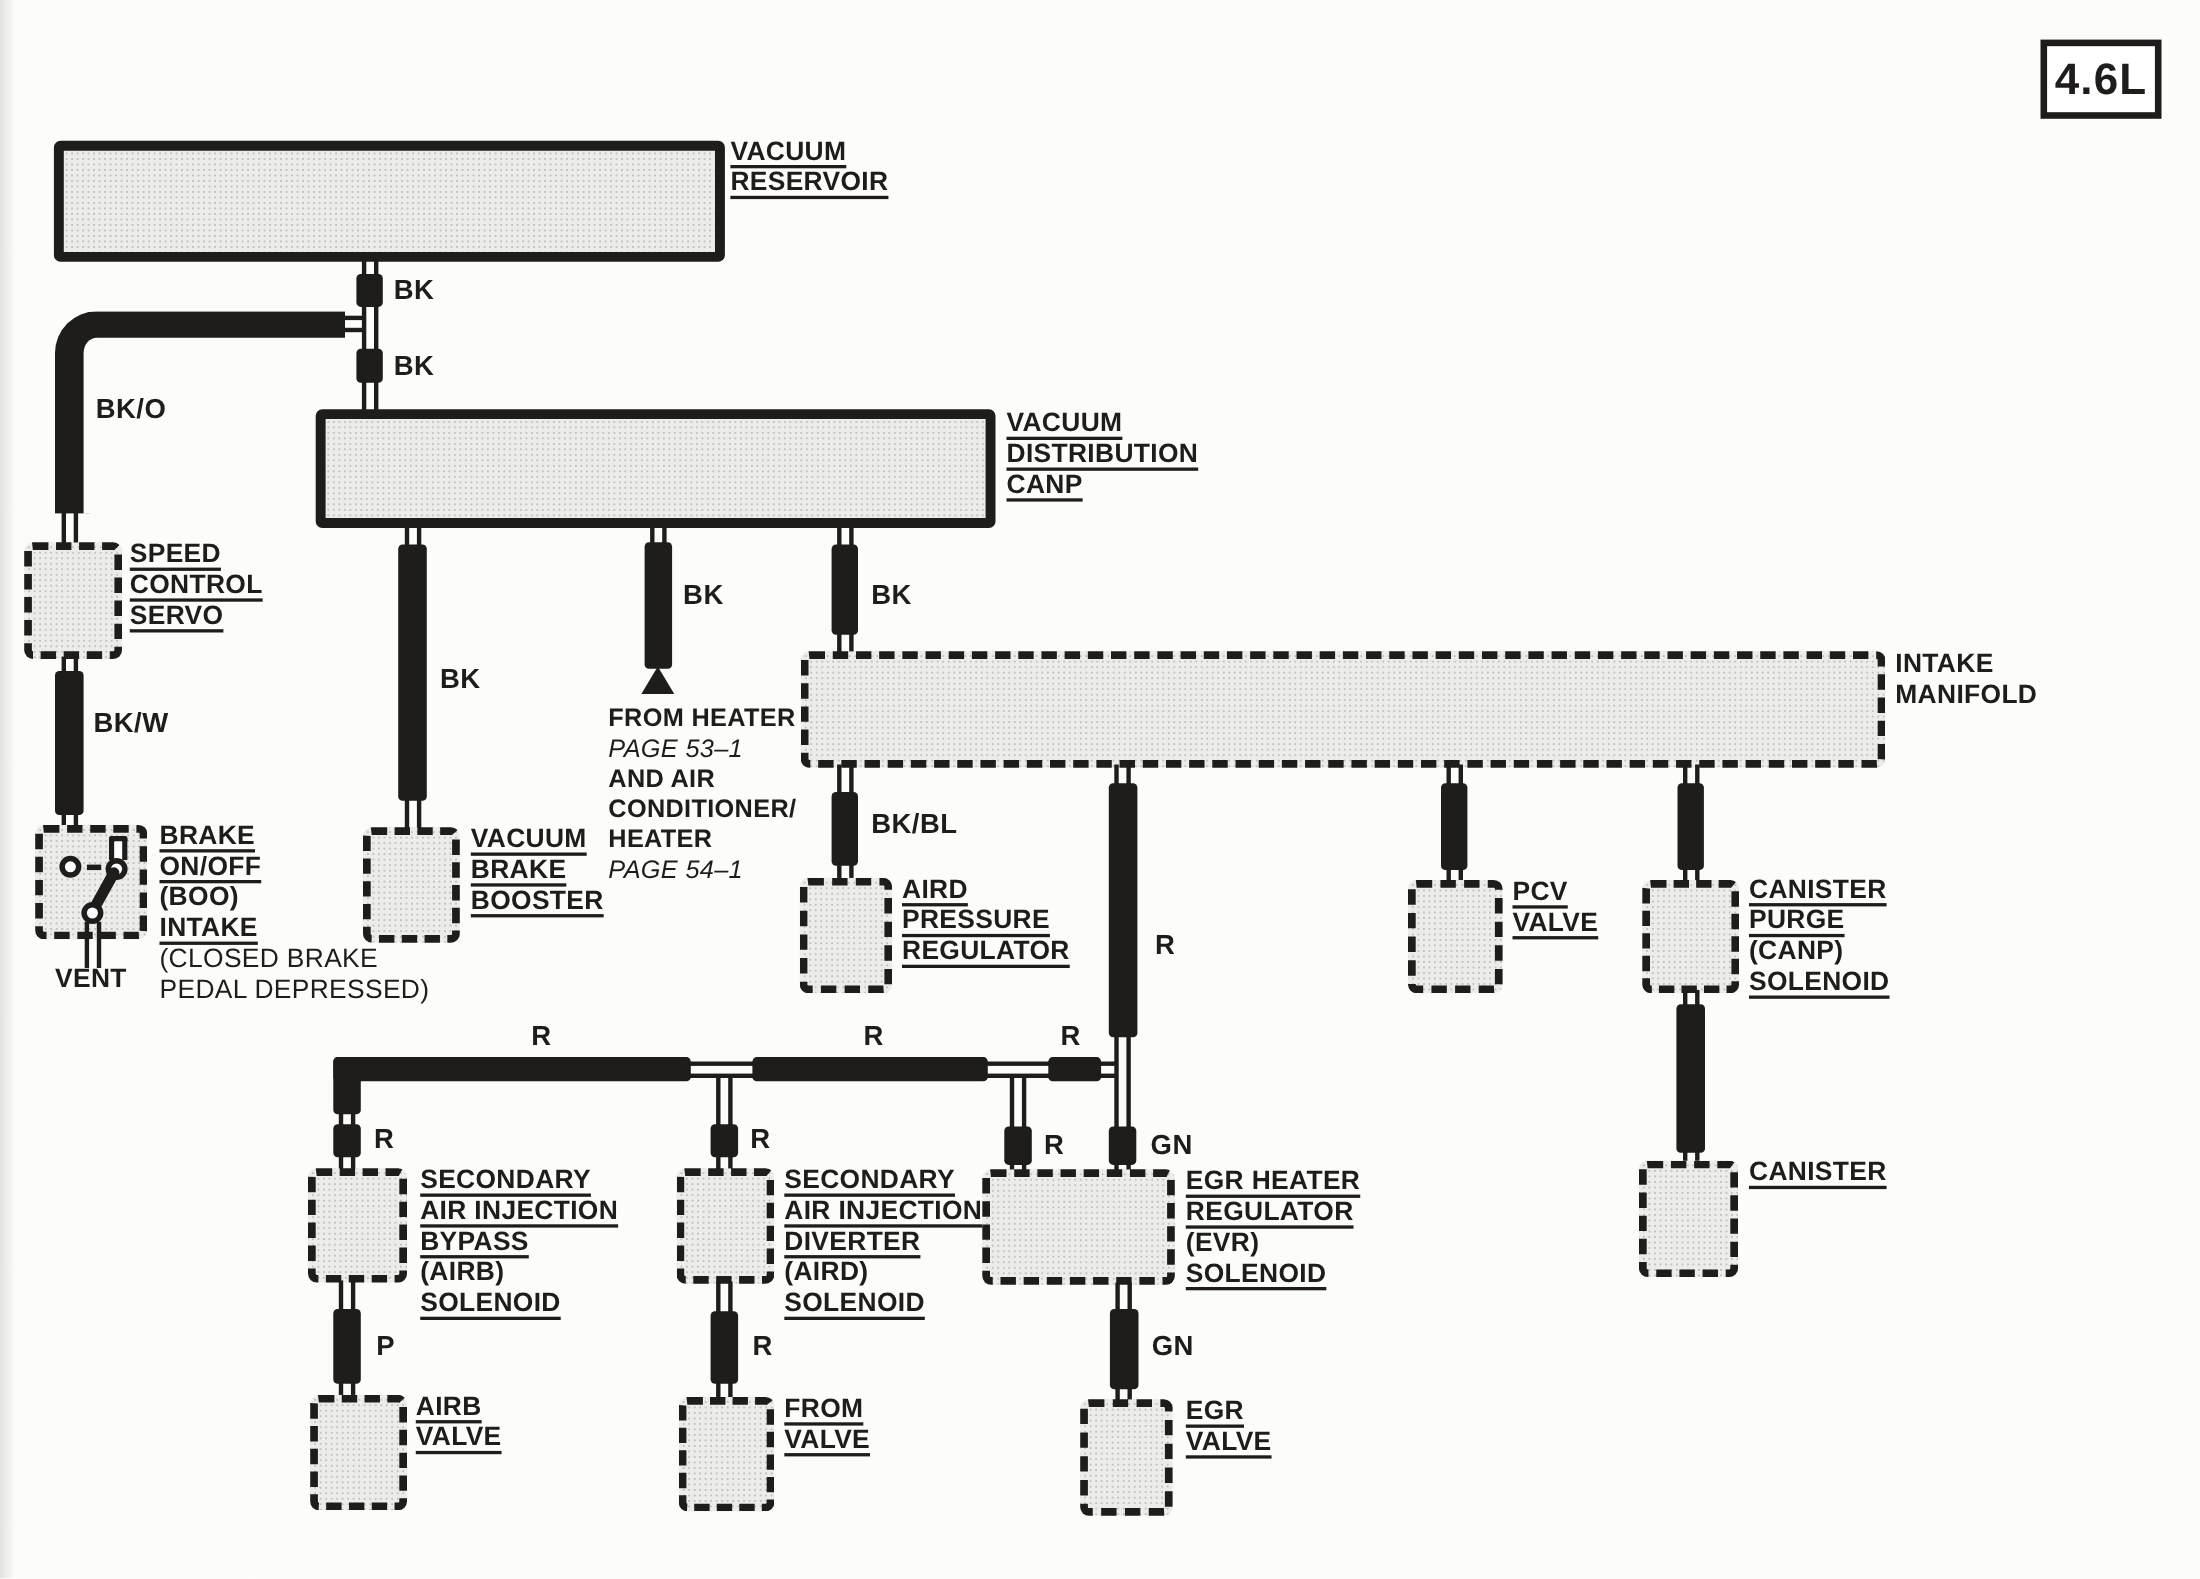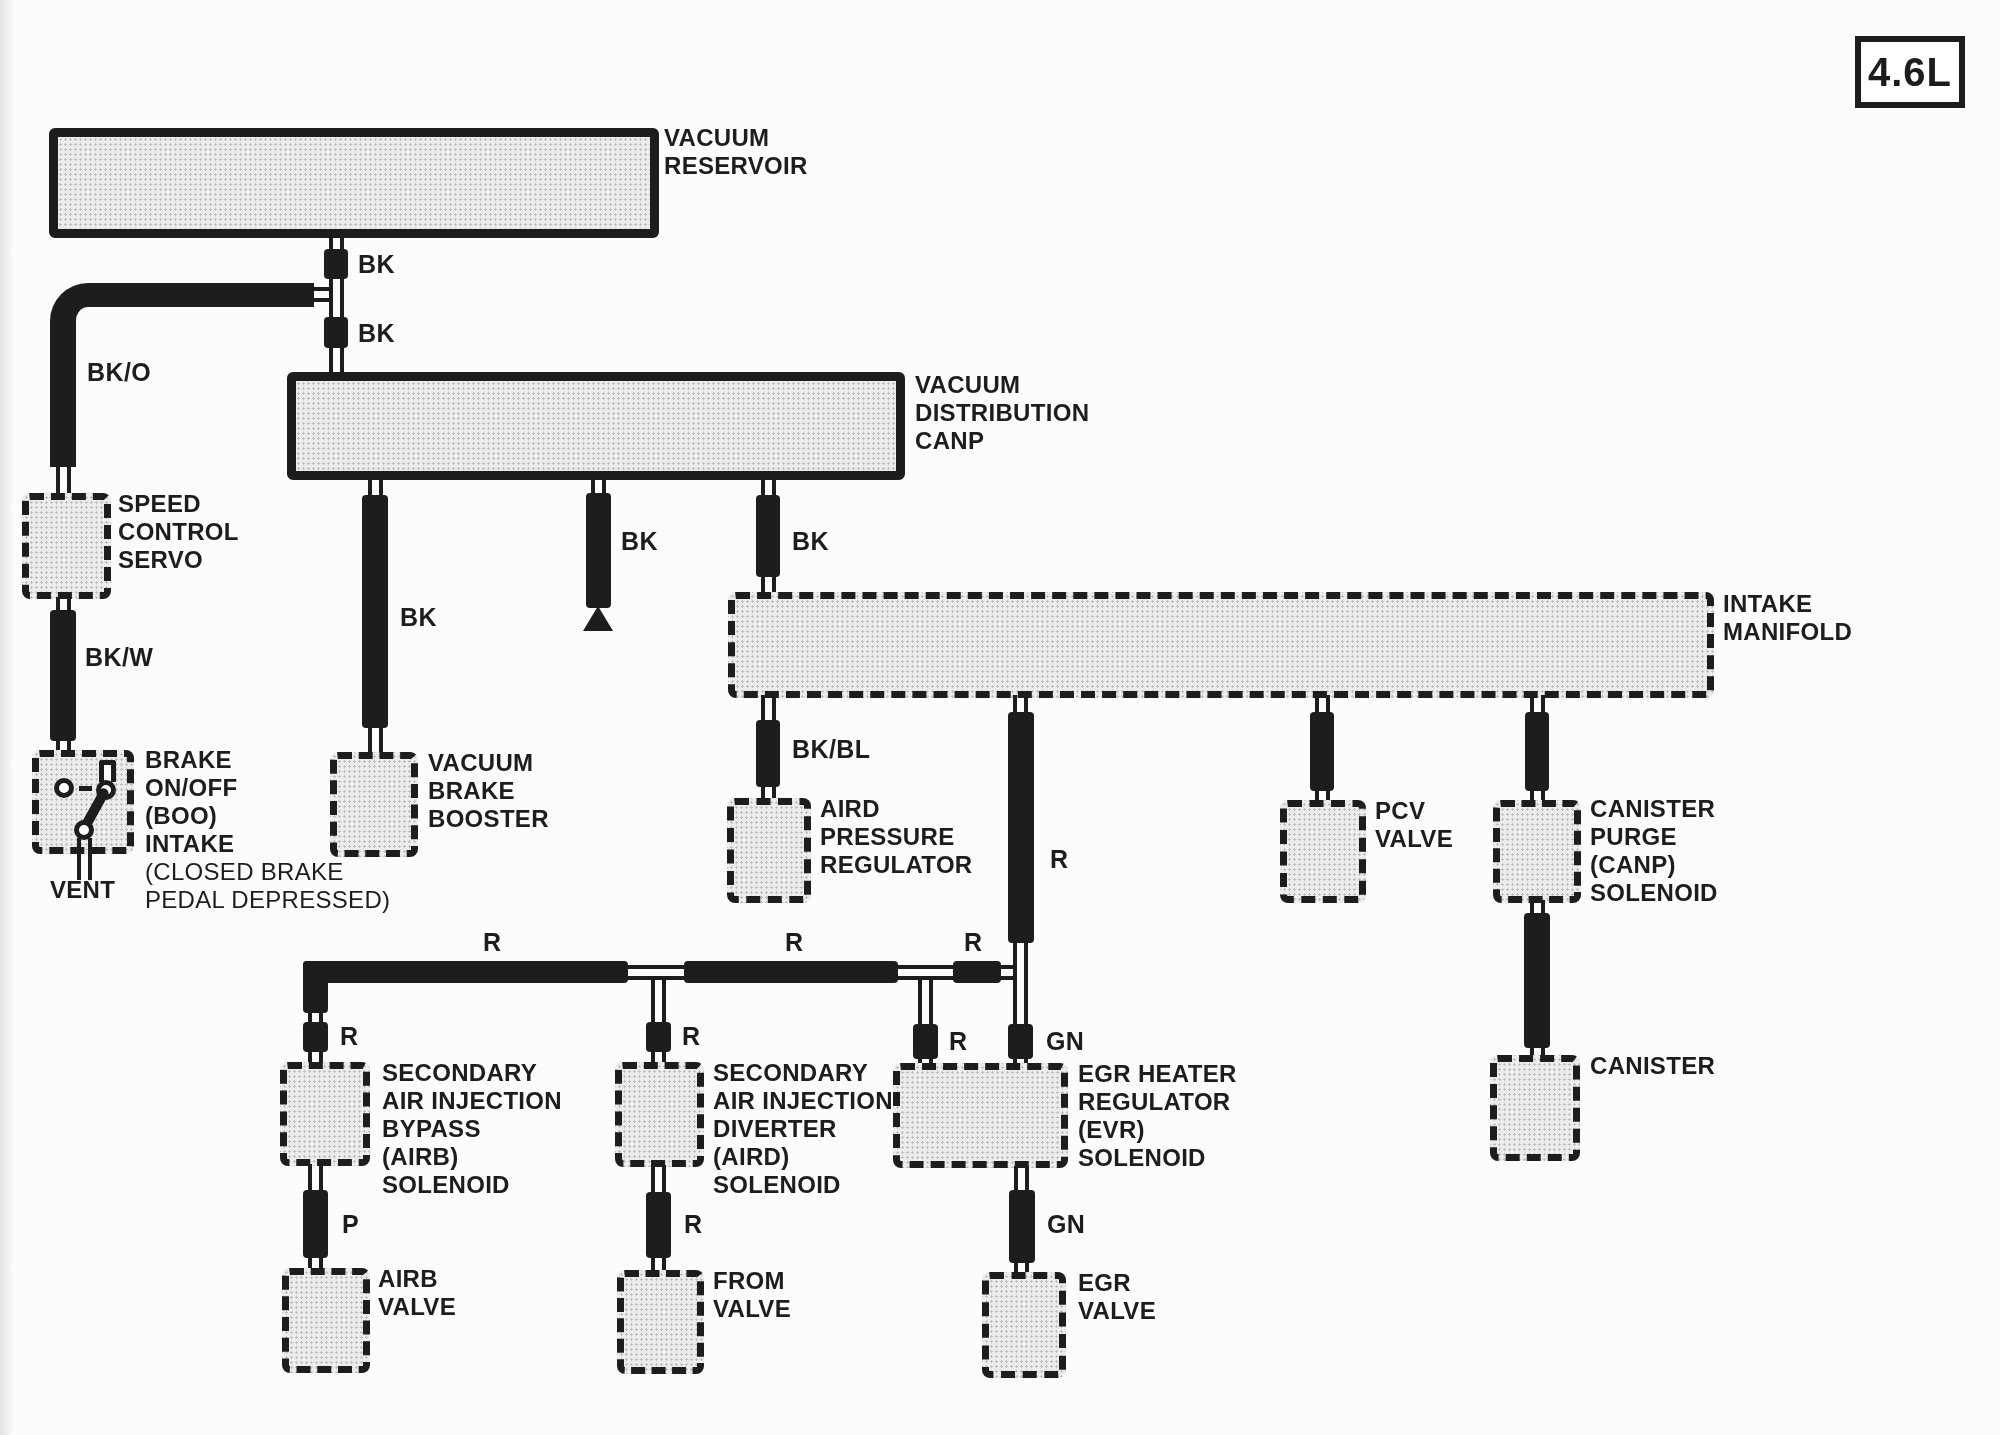--- a/index.html
+++ b/index.html
@@ -25,21 +25,21 @@
   .hv{position:absolute;box-sizing:border-box;width:15px;
     border-left:4px solid var(--ink);border-right:4px solid var(--ink);}
   .hh{position:absolute;box-sizing:border-box;height:15px;
     border-top:4px solid var(--ink);border-bottom:4px solid var(--ink);}
   
   .pv{position:absolute;background:var(--ink);border-radius:4px;}
   .ph{position:absolute;background:var(--ink);border-radius:4px;height:22px;}
   
   .lbl{position:absolute;font-weight:bold;font-size:24px;line-height:28px;
     white-space:nowrap;letter-spacing:.3px;}
-  .lbl .u{text-decoration-thickness:3px;text-underline-offset:5px;}
+  .lbl .u{text-decoration:underline;text-decoration-thickness:3px;text-underline-offset:5px;}
   .lbl .n{font-weight:400;}
   .lbl .it{font-weight:400;font-style:italic;}
   .code{position:absolute;font-weight:bold;font-size:25px;white-space:nowrap;letter-spacing:.4px;}
   .badge{position:absolute;left:1855px;top:36px;width:110px;height:72px;
     box-sizing:border-box;border:6px solid var(--ink);background:#fff;
     display:flex;align-items:center;justify-content:center;
     font-weight:bold;font-size:40px;letter-spacing:1px;}
   
   .tri-up{position:absolute;width:0;height:0;
     border-left:15px solid transparent;border-right:15px solid transparent;
@@ -128,20 +128,28 @@
   <div class="lbl" style="left:428px;top:749px">
     <div class="u">VACUUM</div>
     <div class="u">BRAKE</div>
     <div class="u">BOOSTER</div>
   </div>
 
   <div class="hv" style="left:591px;top:477px;height:18px"></div>
   <div class="pv" style="left:586px;top:493px;width:25px;height:115px"></div>
   <div class="code" style="left:621px;top:527px">BK</div>
   <div class="tri-up" style="left:583px;top:606px"></div>
+  <div class="lbl" style="left:553px;top:639px;font-size:23px;line-height:27.5px">
+    <div>FROM HEATER</div>
+    <div class="it">PAGE 53–1</div>
+    <div>AND AIR</div>
+    <div>CONDITIONER/</div>
+    <div>HEATER</div>
+    <div class="it">PAGE 54–1</div>
+  </div>
 
   <div class="hv" style="left:761px;top:477px;height:20px"></div>
   <div class="pv" style="left:756px;top:495px;width:24px;height:82px"></div>
   <div class="code" style="left:792px;top:527px">BK</div>
   <div class="hv" style="left:761px;top:575px;height:20px"></div>
 
   <div class="bx dashed" style="left:728px;top:592px;width:986px;height:106px"></div>
   <div class="lbl" style="left:1723px;top:590px">
     <div>INTAKE</div>
     <div>MANIFOLD</div>

